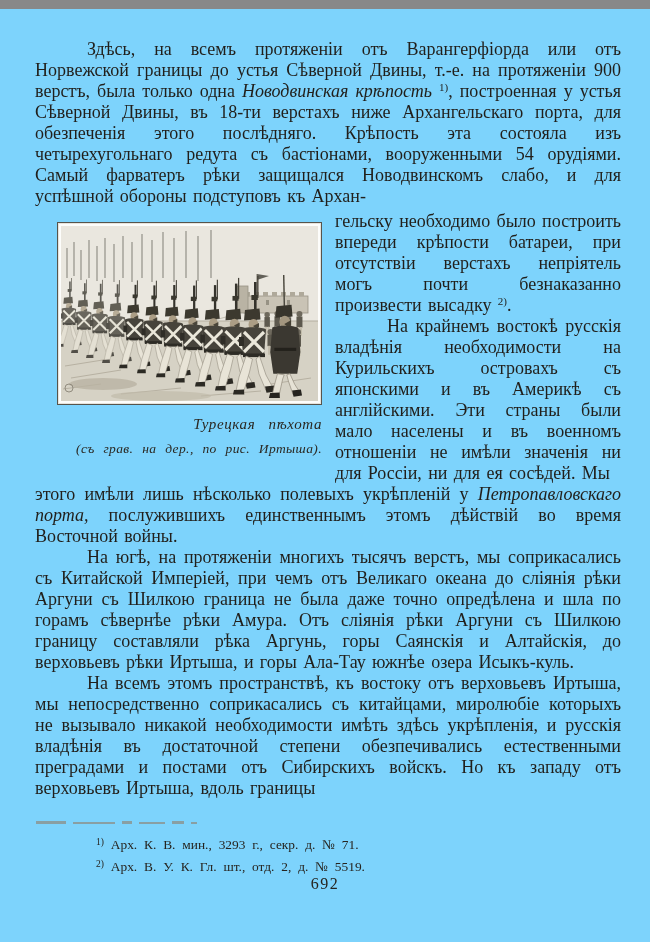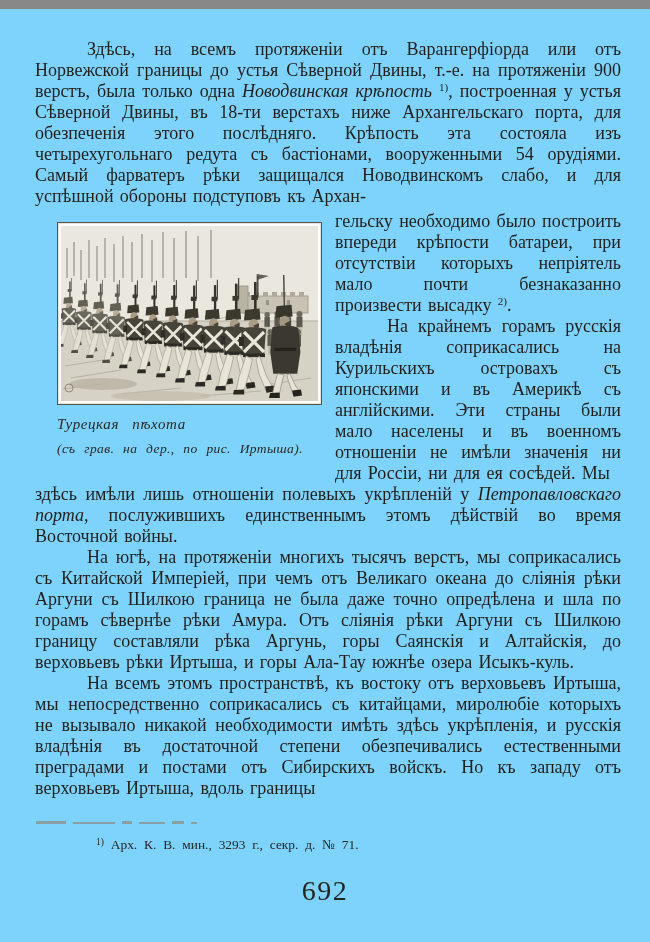--- a/index.html
+++ b/index.html
@@ -26,21 +26,21 @@
   .fig-row{display:flex;align-items:flex-start;margin-top:4px;}
   .fig{width:265px;margin-left:22px;flex:0 0 auto;margin-top:11px;}
   .fig-box{
     width:257px;height:175px;
     border:1px solid #56544c;
     padding:3px;background:#fdfdfb;
     box-shadow:0 0 0 1px #e7e4dc inset;
   }
   .fig-box svg{display:block;}
   .caption{
-    text-align:left;font-style:italic;margin-top:9px;color:#2a2822;
+    text-align:right;font-style:italic;margin-top:9px;color:#2a2822;
   }
   .caption .c1{font-size:15px;word-spacing:9px;letter-spacing:.6px;}
   .caption .c2{font-size:13.5px;word-spacing:5px;letter-spacing:.4px;margin-top:3px;}
   .col{flex:1 1 auto;margin-left:13px;}
 
   .smudge{
     position:absolute;left:36px;top:812px;width:190px;
     display:flex;gap:7px;align-items:center;opacity:.7;
   }
   .smudge span{display:inline-block;background:#8f8a7e;}
@@ -52,21 +52,21 @@
   .s6{width:6px;height:2px;}
 
   .footnotes{
     position:absolute;left:96px;top:824px;width:480px;
     font-size:13.4px;line-height:19.5px;word-spacing:3.5px;color:#26241f;
   }
   .footnotes sup{font-size:9.5px;vertical-align:4px;}
 
   .pagenum{
     position:absolute;left:0;top:866px;width:650px;
-    text-align:center;font-size:28px;letter-spacing:1.5px;color:#26241f;
+    text-align:center;font-size:16px;letter-spacing:1.5px;color:#26241f;
   }
 </style>
 </head>
 <body>
 
 <div class="sheet">
 
   <div class="text-col">
 
     <p class="para indent"><span>Здѣсь, на всемъ протяженіи отъ Варангерфіорда или отъ Норвежской границы до устья Сѣверной Двины, т.-е. на протяженіи 900 верстъ, была только одна </span><i class="em">Новодвинская крѣпость </i><sup class="fnref">1)</sup><span>, построенная у устья Сѣверной Двины, въ 18-ти верстахъ ниже Архангельскаго порта, для обезпеченія этого послѣдняго. Крѣпость эта состояла изъ четырехугольнаго редута съ бастіонами, вооруженными 54 орудіями. Самый фарватеръ рѣки защищался Новодвинскомъ слабо, и для успѣшной обороны подступовъ къ Архан-</span></p>
@@ -195,40 +195,41 @@
             <circle cx="8" cy="162" r="4" fill="none" stroke="#8a8577" stroke-width="0.9"></circle>
           </svg>
         </div>
         <div class="caption">
           <div class="c1">Турецкая пѣхота</div>
           <div class="c2">(съ грав. на дер., по рис. Иртыша).</div>
         </div>
       </div>
 
       <div class="col">
-        <p class="para"><span>гельску необходимо было построить впереди крѣпости батареи, при отсутствіи которыхъ непріятель мало почти безнаказанно произвести высадку </span><sup class="fnref">2)</sup><span>.</span></p>
-        <p class="para indent">На крайнемъ горамъ русскія владѣнія соприкасались на Курильскихъ островахъ съ японскими и въ Америкѣ съ англійскими. Эти страны были мало населены и въ военномъ отношеніи не имѣли значенія ни для Россіи, ни для ея сосѣдей. Мы</p>
+        <p class="para"><span>гельску необходимо было построить впереди крѣпости батареи, при отсутствіи верстахъ непріятель могъ почти безнаказанно произвести высадку </span><sup class="fnref">2)</sup><span>.</span></p>
+        <p class="para indent">На крайнемъ востокѣ русскія владѣнія необходимости на Курильскихъ островахъ съ японскими и въ Америкѣ съ англійскими. Эти страны были мало населены и въ военномъ отношеніи не имѣли значенія ни для Россіи, ни для ея сосѣдей. Мы</p>
       </div>
     </div>
 
-    <p class="para"><span>здѣсь имѣли лишь отношеніи полевыхъ укрѣпленій у </span><i class="em">Петропавловскаго порта,</i><span> послужившихъ единственнымъ этомъ дѣйствій во время Восточной войны.</span></p>
+    <p class="para"><span>этого имѣли лишь нѣсколько полевыхъ укрѣпленій у </span><i class="em">Петропавловскаго порта,</i><span> послужившихъ единственнымъ этомъ дѣйствій во время Восточной войны.</span></p>
 
     <p class="para indent">На югѣ, на протяженіи многихъ тысячъ верстъ, мы соприкасались съ Китайской Имперіей, при чемъ отъ Великаго океана до сліянія рѣки Аргуни съ Шилкою граница не была даже точно опредѣлена и шла по горамъ сѣвернѣе рѣки Амура. Отъ сліянія рѣки Аргуни съ Шилкою границу составляли рѣка Аргунь, горы Саянскія и Алтайскія, до верховьевъ рѣки Иртыша, и горы Ала-Тау южнѣе озера Исыкъ-куль.</p>
 
     <p class="para indent">На всемъ этомъ пространствѣ, къ востоку отъ верховьевъ Иртыша, мы непосредственно соприкасались съ китайцами, миролюбіе которыхъ не вызывало никакой необходимости имѣть здѣсь укрѣпленія, и русскія владѣнія въ достаточной степени обезпечивались естественными преградами и постами отъ Сибирскихъ войскъ. Но къ западу отъ верховьевъ Иртыша, вдоль границы</p>
   </div>
 
   <div class="smudge">
     <span class="s1"></span>
       <span class="s2"></span>
       <span class="s3"></span>
       <span class="s4"></span>
       <span class="s5"></span>
       <span class="s6"></span>
   </div>
 
   <div class="footnotes">
     <div><sup>1)</sup> <span>Арх. К. В. мин., 3293 г., секр. д. № 71.</span></div>
+    <div><sup>2)</sup> <span>Арх. В. У. К. Гл. шт., отд. 2, д. № 5519.</span></div>
   </div>
 
   <div class="pagenum">692</div>
 
 </div>
 
 </body></html>

